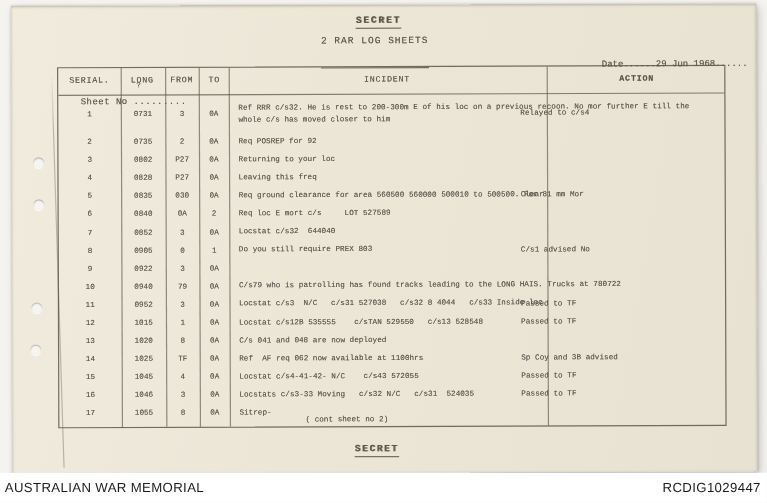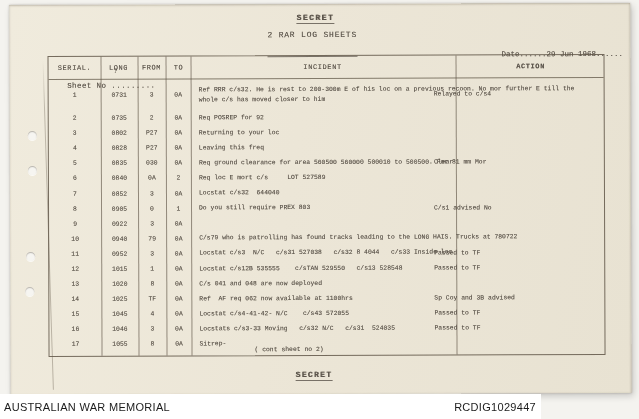--- a/index.html
+++ b/index.html
@@ -74,21 +74,21 @@
   .c-serial{width:52px; text-align:center;}
   .c-time{width:37px; text-align:center;}
   .c-from{width:28px; text-align:center;}
   .c-to{width:25px; text-align:center;}
   .c-incident{width:217px; padding-left:8px; line-height:1.55;}
   .c-action{width:150px; padding-left:26px;}
   .cont-note { position:absolute; left:205px; top:290px; font-size:6.4px; white-space:pre; }
 
   
   .archive-bar {
-    position:absolute; left:0; bottom:0; width:541px; height:25px;
+    position:absolute; left:0; bottom:0; width:639px; height:25px;
     background:#ffffff; display:flex; align-items:center; justify-content:space-between;
     padding:0 5px 0 4px;
     font-family:"Liberation Sans","DejaVu Sans",sans-serif;
     font-size:11px; color:#1c1c1c; letter-spacing:.3px;
   }
 </style>
 </head>
 <body>
 
 <div class="paper">

